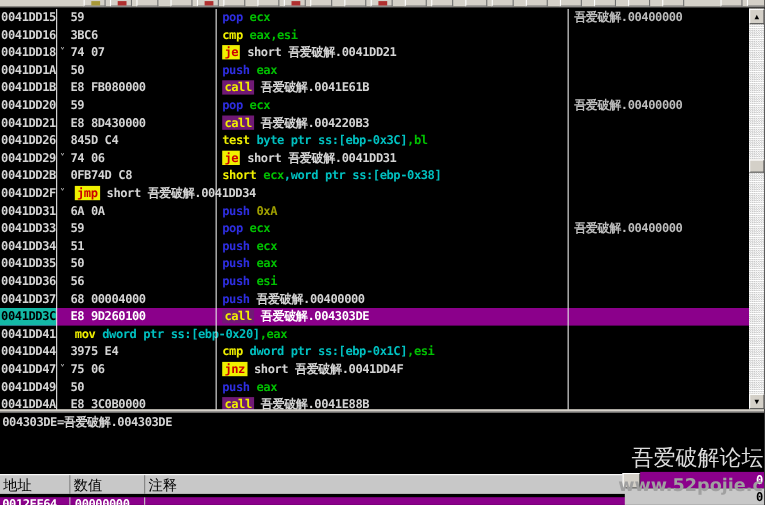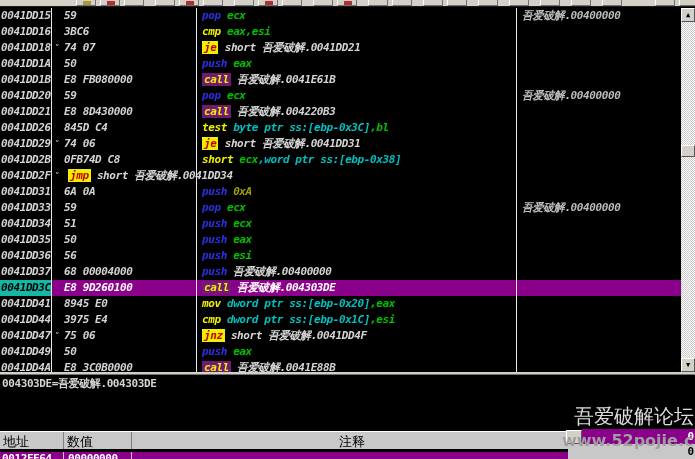--- a/index.html
+++ b/index.html
@@ -3,21 +3,21 @@
 <meta charset="utf-8">
 <style>
   html,body{margin:0;padding:0;background:#555;}
   .screen{position:relative;width:695px;height:459px;background:#000;overflow:hidden;
           font-family:"DejaVu Sans Mono","DejaVu Sans",monospace;}
   
   .toolbar{position:absolute;top:0;left:0;width:695px;height:7px;background:#d4d0c8;border-bottom:1px solid #1a1a1a;box-sizing:border-box;}
   .tb-btn{position:absolute;top:0;height:6px;width:20px;background:#d4d0c8;border-left:1px solid #fff;border-right:1px solid #707070;border-bottom:1px solid #707070;box-sizing:border-box;}
   .tb-btn .mark{position:absolute;left:6px;top:1px;width:8px;height:4px;}
   
-  .disasm{position:absolute;top:8px;left:0;width:681px;height:365px;overflow:hidden;background:#000;font-style:italic;}
+  .disasm{position:absolute;top:8px;left:0;width:681px;height:365px;overflow:hidden;background:#000;}
   .row{display:flex;height:16px;line-height:16px;font-size:11px;font-weight:bold;letter-spacing:-0.4px;white-space:pre;}
   .c-addr{width:51px;color:#d4d4d4;padding-left:1px;box-sizing:border-box;overflow:hidden;}
   .c-mark{width:11px;color:#b4b4b4;text-align:center;font-size:9px;}
   .c-hex{width:134px;color:#d4d4d4;padding-left:2px;box-sizing:border-box;overflow:hidden;}
   .c-dis{width:320px;padding-left:6px;box-sizing:border-box;overflow:hidden;}
   .c-com{width:165px;padding-left:6px;box-sizing:border-box;color:#bcbcbc;overflow:hidden;}
   .sp-pl{color:#d4d4d4;} .sp-mnb{color:#2e2ee0;} .sp-mny{color:#f0f000;text-align:right;}
   .sp-reg{color:#00c000;} .sp-mem{color:#00c0c0;} .sp-imm{color:#a0a000;}
   .sp-jhl{background:#f0f000;color:#cc0000;padding:0 2px;}
   .sp-chl{background:#701a75;color:#f0f000;padding:0 2px;}
@@ -30,21 +30,21 @@
         background-image:repeating-conic-gradient(#c8c8c8 0 25%,#fff 0 50%);background-size:2px 2px;}
   .sb-btn{position:absolute;left:0;width:14px;height:14px;background:#d4d0c8;border:1px solid;border-color:#fff #555 #555 #fff;box-sizing:border-box;font-size:7px;line-height:12px;text-align:center;color:#000;}
   .sb-thumb{position:absolute;left:0;top:137px;width:14px;height:12px;background:#d4d0c8;border:1px solid;border-color:#fff #555 #555 #fff;box-sizing:border-box;}
   
   .divider{position:absolute;top:372px;left:0;width:695px;height:3px;background:#d4d0c8;border-bottom:1px solid #707070;box-sizing:border-box;}
   .infoline{position:absolute;top:376px;left:0;width:695px;height:16px;color:#d4d4d4;font-size:11px;font-weight:bold;letter-spacing:-0.4px;line-height:15px;padding-left:2px;white-space:pre;}
   
   .bheader{position:absolute;top:431px;left:0;width:569px;height:18px;background:#c8c8c8;border-top:1px solid #fff;box-sizing:border-box;display:flex;
            font-family:"DejaVu Sans",sans-serif;font-size:13px;line-height:19px;color:#000;}
   .bh-cell{box-sizing:border-box;padding-left:3px;border-right:1px solid #808080;overflow:hidden;}
-  .bh-0{width:64px;} .bh-1{width:68px;} .bh-2{flex:1;border-right:none;text-align:center;}
+  .bh-0{width:64px;} .bh-1{width:68px;} .bh-2{flex:1;border-right:none;}
   .brow{position:absolute;top:452px;left:0;width:569px;height:7px;background:#8b008b;display:flex;overflow:hidden;
         color:#fff;font-size:11px;font-weight:bold;letter-spacing:-0.4px;line-height:13px;}
   .br-0{width:64px;padding-left:2px;box-sizing:border-box;border-right:1px solid #c8c8c8;}
   .br-1{width:68px;padding-left:4px;box-sizing:border-box;border-right:1px solid #c8c8c8;}
   
   .stk-corner{position:absolute;left:566px;top:430px;width:16px;height:14px;background:#d4d0c8;border:1px solid;border-color:#fff #555 #555 #fff;box-sizing:border-box;}
   .stk-r1{position:absolute;left:582px;top:429px;width:113px;height:15px;background:#8b008b;color:#fff;font-size:11px;font-weight:bold;line-height:15px;padding-left:18px;box-sizing:border-box;overflow:hidden;white-space:pre;}
   .stk-r1 .val{position:absolute;right:1px;top:0;}
   .stk-r2{position:absolute;left:568px;top:444px;width:127px;height:15px;background:#c8c8c8;color:#000;font-size:11px;font-weight:bold;line-height:15px;padding-left:57px;box-sizing:border-box;overflow:hidden;white-space:pre;}
   .stk-r2 .val{position:absolute;right:1px;top:0;}
@@ -105,21 +105,21 @@
         <div class="row"><div class="c-addr">0041DD29</div><div class="c-mark">˅</div><div class="c-hex">74 06</div><div class="c-dis"><span class="sp-jhl">je</span><span class="sp-pl"> short 吾爱破解.0041DD31</span></div><div class="c-com"></div></div>
         <div class="row"><div class="c-addr">0041DD2B</div><div class="c-mark"></div><div class="c-hex">0FB74D C8</div><div class="c-dis"><span class="sp-mny">short</span><span class="sp-pl"> </span><span class="sp-reg">ecx</span><span class="sp-mem">,word ptr ss:[ebp-0x38]</span></div><div class="c-com"></div></div>
         <div class="row"><div class="c-addr">0041DD2F</div><div class="c-mark">˅</div><div class="c-dis"><span class="sp-jhl">jmp</span><span class="sp-pl"> short 吾爱破解.0041DD34</span></div><div class="c-com"></div></div>
         <div class="row"><div class="c-addr">0041DD31</div><div class="c-mark"></div><div class="c-hex">6A 0A</div><div class="c-dis"><span class="sp-mnb">push</span><span class="sp-pl"> </span><span class="sp-imm">0xA</span></div><div class="c-com"></div></div>
         <div class="row"><div class="c-addr">0041DD33</div><div class="c-mark"></div><div class="c-hex">59</div><div class="c-dis"><span class="sp-mnb">pop</span><span class="sp-pl"> </span><span class="sp-reg">ecx</span></div><div class="c-com">吾爱破解.00400000</div></div>
         <div class="row"><div class="c-addr">0041DD34</div><div class="c-mark"></div><div class="c-hex">51</div><div class="c-dis"><span class="sp-mnb">push</span><span class="sp-pl"> </span><span class="sp-reg">ecx</span></div><div class="c-com"></div></div>
         <div class="row"><div class="c-addr">0041DD35</div><div class="c-mark"></div><div class="c-hex">50</div><div class="c-dis"><span class="sp-mnb">push</span><span class="sp-pl"> </span><span class="sp-reg">eax</span></div><div class="c-com"></div></div>
         <div class="row"><div class="c-addr">0041DD36</div><div class="c-mark"></div><div class="c-hex">56</div><div class="c-dis"><span class="sp-mnb">push</span><span class="sp-pl"> </span><span class="sp-reg">esi</span></div><div class="c-com"></div></div>
         <div class="row"><div class="c-addr">0041DD37</div><div class="c-mark"></div><div class="c-hex">68 00004000</div><div class="c-dis"><span class="sp-mnb">push</span><span class="sp-pl"> 吾爱破解.00400000</span></div><div class="c-com"></div></div>
         <div class="row selected"><div class="c-addr">0041DD3C</div><div class="c-mark"></div><div class="c-hex">E8 9D260100</div><div class="c-dis"><span class="sp-chl">call</span><span class="sp-pl"> 吾爱破解.004303DE</span></div><div class="c-com"></div></div>
-        <div class="row"><div class="c-addr">0041DD41</div><div class="c-mark"></div><div class="c-hex">8945 E0</div><div class="c-dis"><span class="sp-mny">mov</span><span class="sp-pl"> </span><span class="sp-mem">dword ptr ss:[ebp-0x20]</span><span class="sp-reg">,eax</span></div><div class="c-com"></div></div>
+        <div class="row"><div class="c-addr">0041DD41</div><div class="c-mark"></div><div class="c-dis"><span class="sp-mny">mov</span><span class="sp-pl"> </span><span class="sp-mem">dword ptr ss:[ebp-0x20]</span><span class="sp-reg">,eax</span></div><div class="c-com"></div></div>
         <div class="row"><div class="c-addr">0041DD44</div><div class="c-mark"></div><div class="c-hex">3975 E4</div><div class="c-dis"><span class="sp-mny">cmp</span><span class="sp-pl"> </span><span class="sp-mem">dword ptr ss:[ebp-0x1C]</span><span class="sp-reg">,esi</span></div><div class="c-com"></div></div>
         <div class="row"><div class="c-addr">0041DD47</div><div class="c-mark">˅</div><div class="c-hex">75 06</div><div class="c-dis"><span class="sp-jhl">jnz</span><span class="sp-pl"> short 吾爱破解.0041DD4F</span></div><div class="c-com"></div></div>
         <div class="row"><div class="c-addr">0041DD49</div><div class="c-mark"></div><div class="c-hex">50</div><div class="c-dis"><span class="sp-mnb">push</span><span class="sp-pl"> </span><span class="sp-reg">eax</span></div><div class="c-com"></div></div>
         <div class="row"><div class="c-addr">0041DD4A</div><div class="c-mark"></div><div class="c-hex">E8 3C0B0000</div><div class="c-dis"><span class="sp-chl">call</span><span class="sp-pl"> 吾爱破解.0041E88B</span></div><div class="c-com"></div></div>
       </div>
     <div class="vsep" style="left:51px"></div>
     <div class="vsep" style="left:196px"></div>
     <div class="vsep" style="left:516px"></div>
   </div>
 

